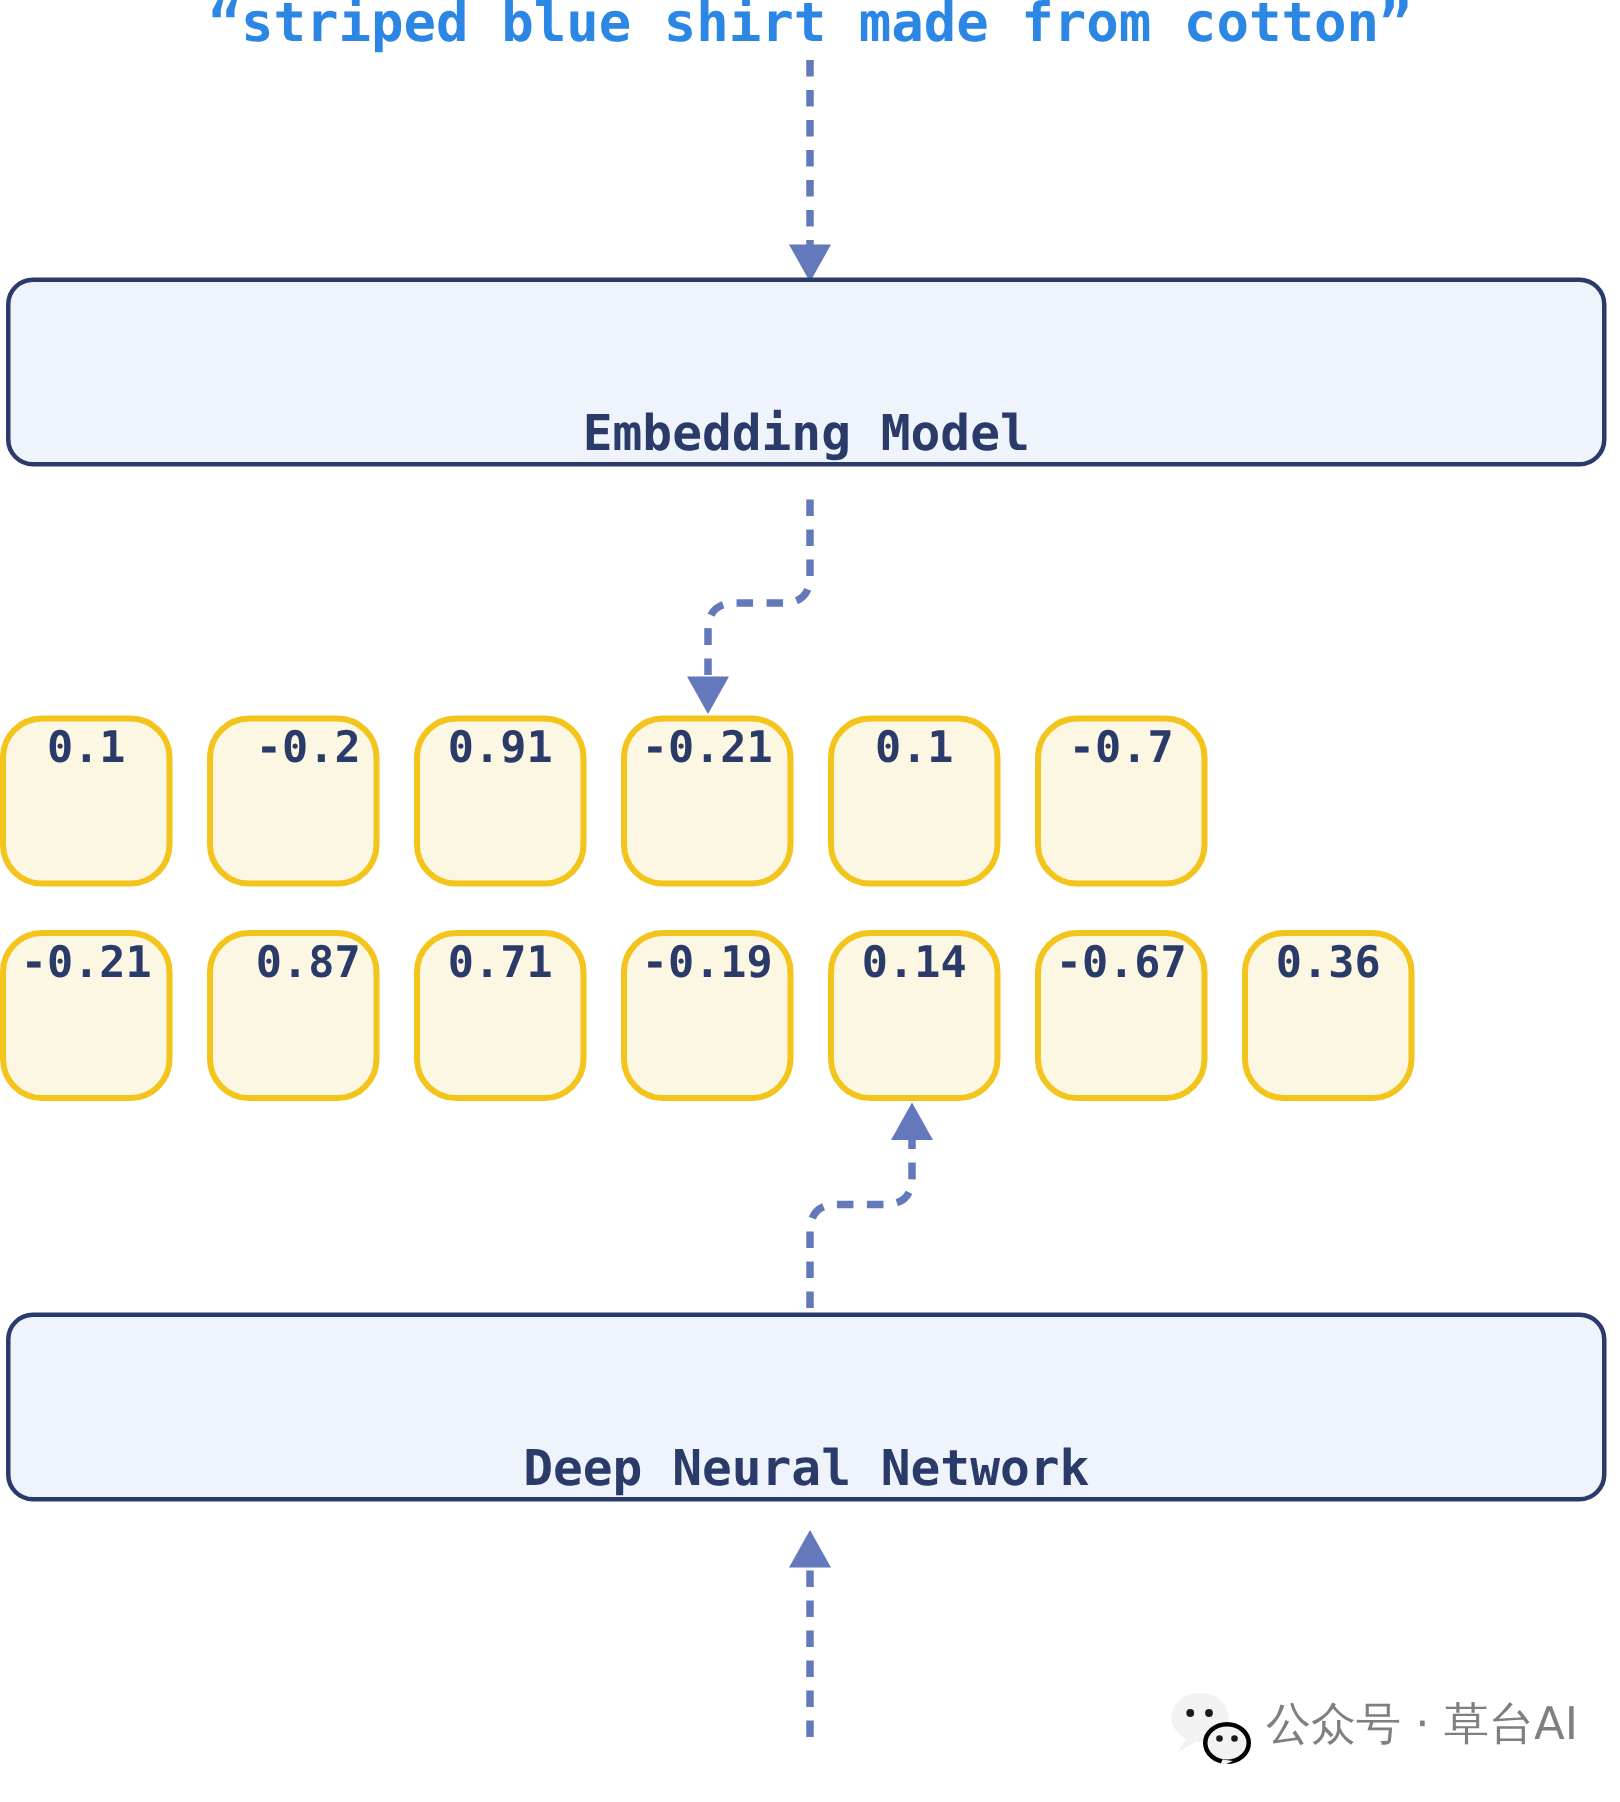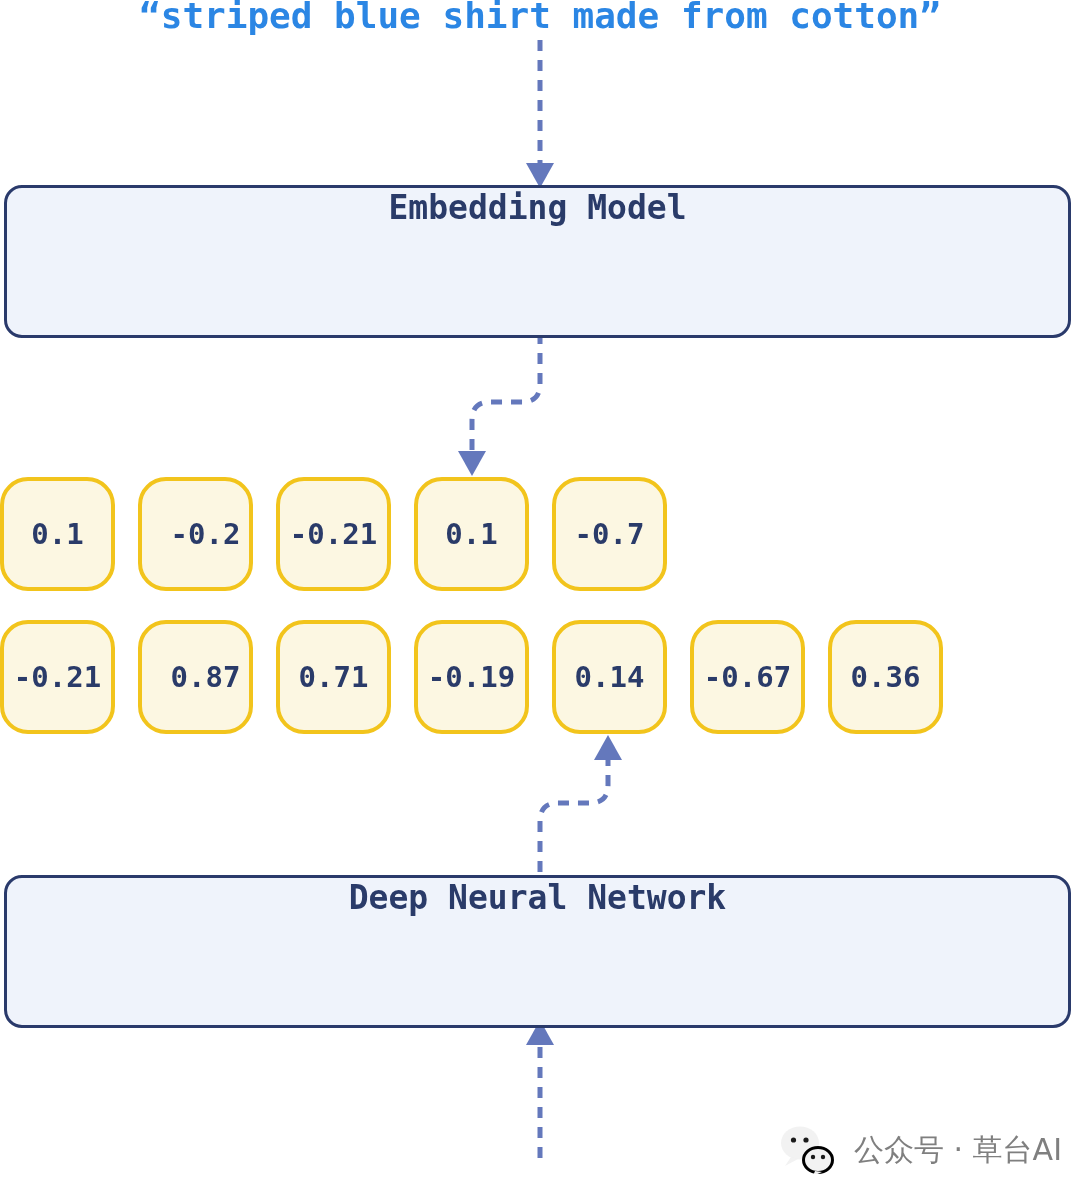--- a/index.html
+++ b/index.html
@@ -7,49 +7,49 @@
     position:relative;width:1080px;height:1201px;background:#ffffff;
     overflow:hidden;font-family:"DejaVu Sans Mono","Liberation Mono",monospace;
   }
   .query{
     position:absolute;width:1080px;text-align:center;font-weight:bold;
     font-size:36px;line-height:44px;letter-spacing:0px;white-space:nowrap;
   }
   .query-top{top:-6px;left:0;color:#2B86E4;}
   .query-bottom{top:1158px;left:0;color:#DB2D55;font-size:37px;}
   .model-box{
-    position:absolute;left:4px;width:1067px;height:153px;
+    position:absolute;left:4px;width:1067px;height:126px;
     background:#EFF3FB;border:3px solid #2A3A6B;border-radius:18px;
-    display:flex;align-items:flex-start;justify-content:center;
+    display:flex;align-items:flex-end;justify-content:center;
     color:#2A3B69;font-weight:bold;font-size:33px;box-sizing:border-box;
   }
   .model-box.embedding{top:185px;}
   .model-box.dnn{top:875px;}
   .vec-row{position:absolute;left:0;width:1080px;height:114px;}
   .vec-row.row1{top:477px;}
   .vec-row.row2{top:620px;}
   .vec-box{
     position:absolute;top:0;width:115px;height:114px;box-sizing:border-box;
     background:#FCF7E2;border:4px solid #F2C41C;border-radius:28px;
-    display:flex;align-items:center;justify-content:center;
+    display:flex;align-items:flex-start;justify-content:center;
     color:#2A3B69;font-weight:bold;font-size:29px;
   }
   .vec-box:nth-child(1){left:0px;}
   .vec-box:nth-child(2){left:138px;padding-left:20px;}
   .vec-box:nth-child(3){left:276px;}
   .vec-box:nth-child(4){left:414px;}
   .vec-box:nth-child(5){left:552px;}
   .vec-box:nth-child(6){left:690px;}
   .vec-box:nth-child(7){left:828px;}
   .vec-box:nth-child(8){left:966px;}
   svg.arrows{position:absolute;left:0;top:0;width:1080px;height:1201px;pointer-events:none;}
   .arrow-line{fill:none;stroke:#6478BC;stroke-width:5px;stroke-dasharray:11 9;}
   .arrow-head{fill:#6478BC;stroke:none;}
   .watermark{
-    position:absolute;left:779px;top:1124px;display:flex;align-items:flex-start;gap:19px;
+    position:absolute;left:779px;top:1124px;display:flex;align-items:flex-end;gap:9px;
     font-family:"DejaVu Sans","Liberation Sans",sans-serif;
   }
   .watermark-text{color:#7F7F7F;font-size:30px;line-height:52px;white-space:nowrap;}
 </style>
 </head>
 <body>
 
 <div class="canvas">
 
   <div class="query query-top">“striped blue shirt made from cotton”</div>
@@ -68,20 +68,23 @@
   <div class="model-box embedding">
     <span>Embedding Model</span>
   </div>
 
   <div class="vec-row row1">
     <div class="vec-box">
         <span>0.1</span>
       </div>
     <div class="vec-box">
         <span>-0.2</span>
+      </div>
+    <div class="vec-box">
+        <span>0.91</span>
       </div>
     <div class="vec-box">
         <span>-0.21</span>
       </div>
     <div class="vec-box">
         <span>0.1</span>
       </div>
     <div class="vec-box">
         <span>-0.7</span>
       </div>

